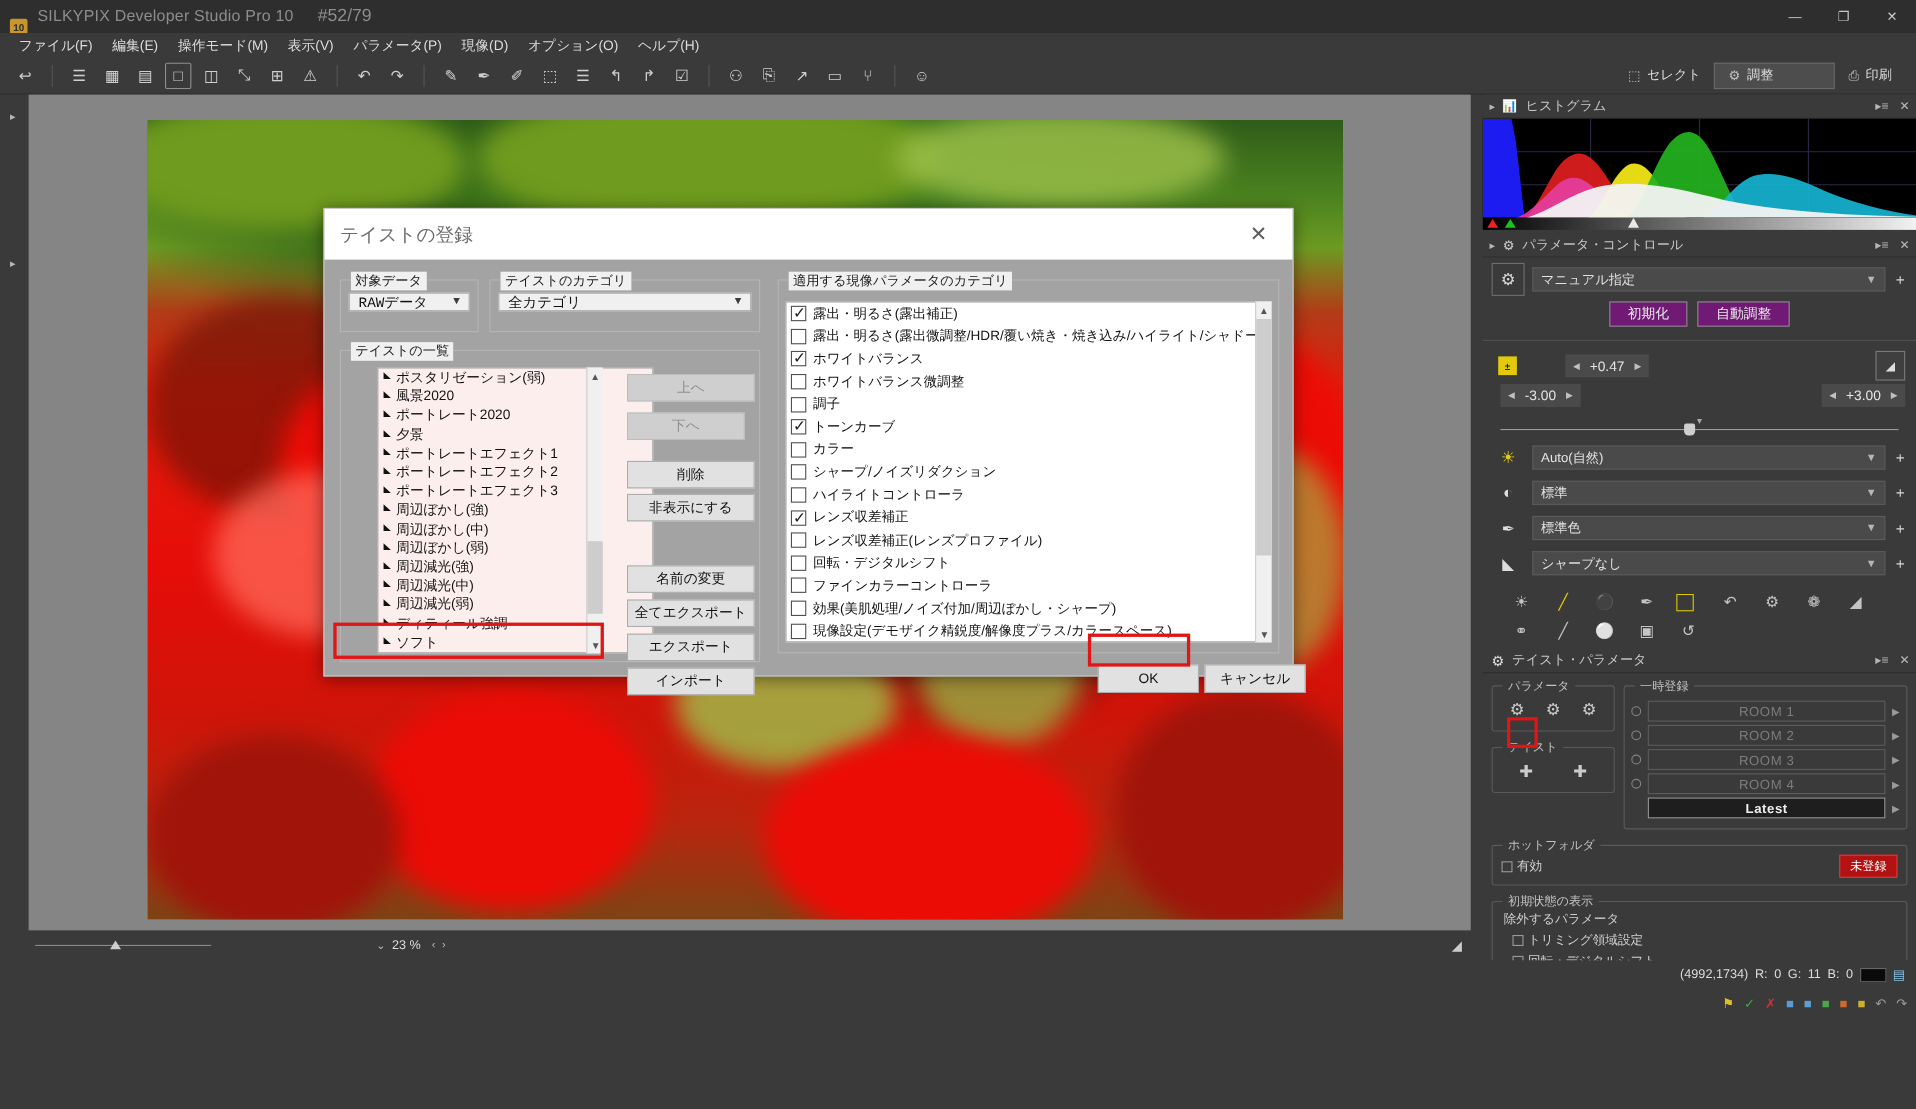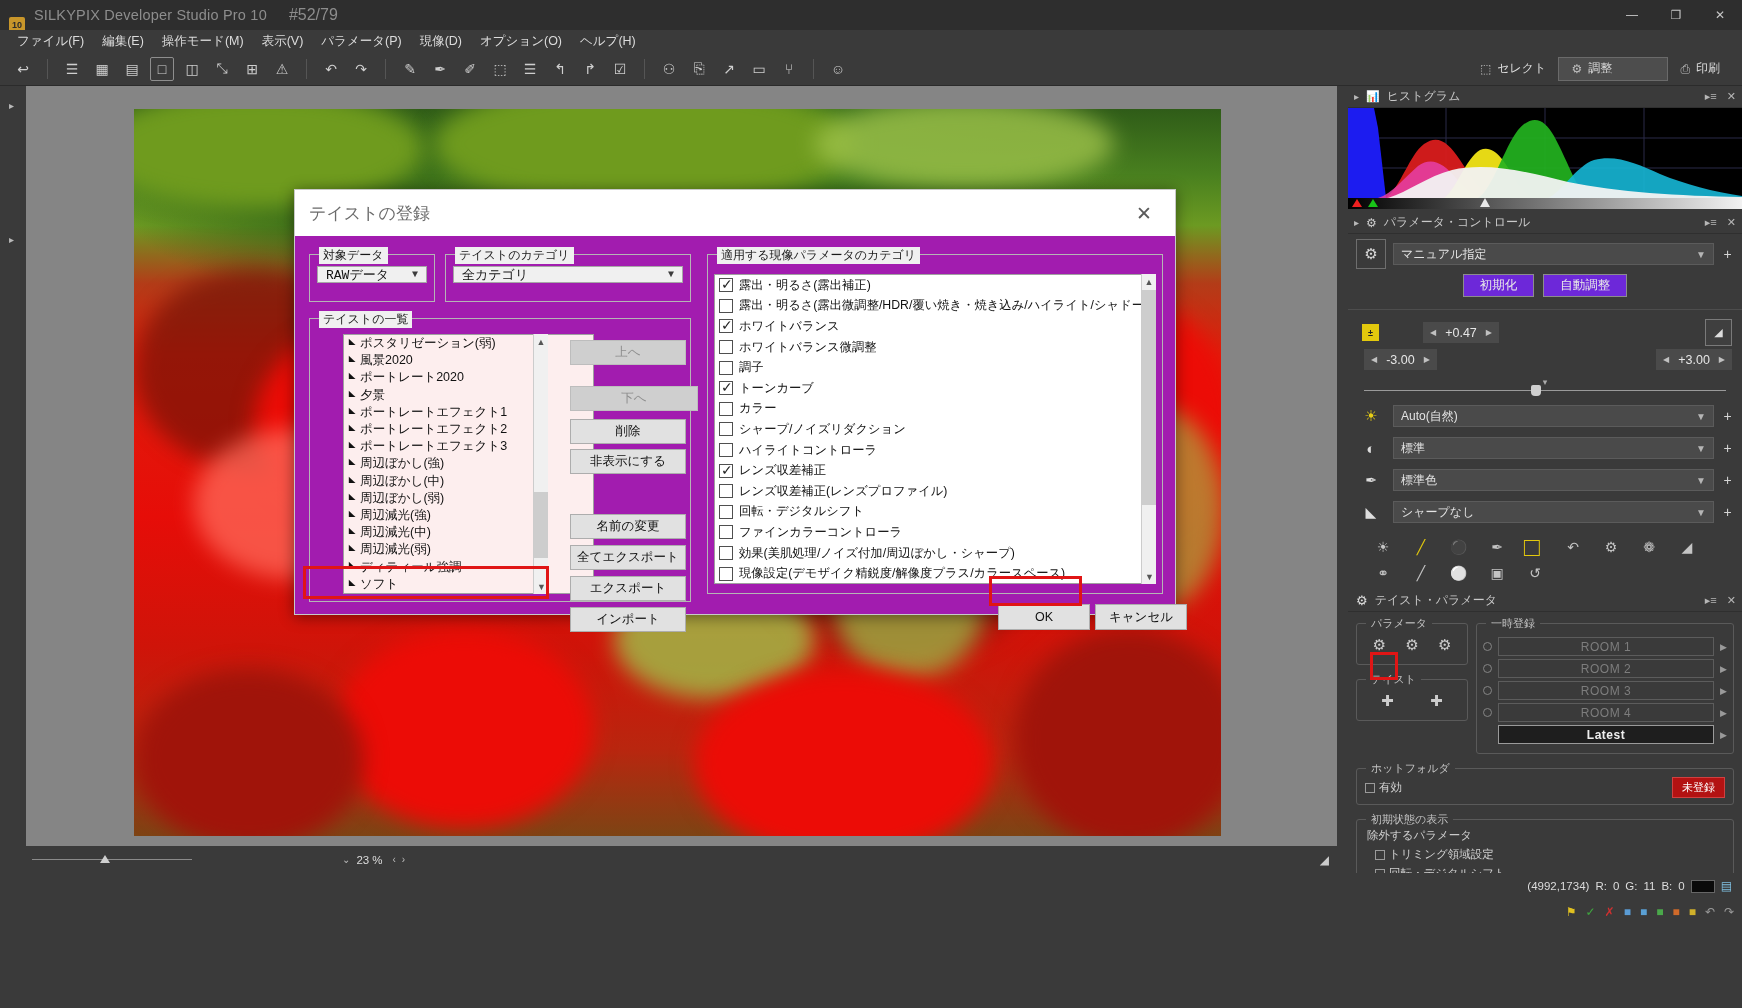--- a/index.html
+++ b/index.html
@@ -91,21 +91,21 @@
     border-left:5px solid transparent;border-right:5px solid transparent; }
 
   .pc-row{ display:flex; align-items:center; padding:5px 8px; gap:7px; }
   .gear-box{ width:30px;height:30px;border:1px solid #6e6e6e; display:flex;
     align-items:center;justify-content:center;color:#d8d8d8;font-size:15px;}
   .combo{ flex:1; height:22px; background:#4a4a4a; border:1px solid #5b5b5b;
     color:#e3e3e3; font-size:12px; display:flex; align-items:center; padding:0 7px;}
   .combo .cv{ flex:1; }
   .combo .cc{ color:#b5b5b5; font-size:10px; }
   .plus{ color:#d5d5d5; font-size:14px; width:13px; text-align:center;}
-  .btn-dark{ background:#6d28d9; border:1px solid #8c8c8c; color:#e8e8e8;
+  .btn-dark{ background:#701a75; border:1px solid #8c8c8c; color:#e8e8e8;
     font-size:12.5px; height:23px; display:flex; align-items:center;
     justify-content:center; padding:0 16px; }
   .divider{ height:1px; background:#4d4d4d; margin:5px 0; }
 
   .exp-ico{ width:17px;height:17px;background:#e3c90d; position:relative;
     display:flex;align-items:center;justify-content:center;
     font-size:9px;color:#222;font-weight:bold; }
   .numbox{ background:#4a4a4a; color:#e6e6e6; font-size:12.5px; height:21px;
     display:flex;align-items:center; justify-content:center; gap:9px; padding:0 7px;}
   .numbox .ar{ color:#c0c0c0; font-size:8px; }
@@ -140,21 +140,21 @@
   .statusbar{ position:absolute; left:0; top:873px; width:1742px; height:135px;
     background:#3a3a3a; }
   .status-r{ position:absolute; right:0; top:0; height:26px; display:flex;
     align-items:center; gap:6px; padding-right:10px; font-size:11.5px; color:#dcdcdc;}
   .swatch{ width:24px;height:13px; background:#0a0a0a; border:1px solid #666; }
   .bottom-icons{ position:absolute; right:8px; top:32px; display:flex; gap:9px; }
   .bi{ font-size:12px; }
 
   
   .dlg{ position:absolute; left:294px; top:189px; width:882px; height:426px;
-    background:#a21caf; border:1px solid #c8c8c8;
+    background:#a3a3a3; border:1px solid #c8c8c8;
     box-shadow:0 2px 14px rgba(0,0,0,.45); }
   .dlg-title-bar{ height:46px; background:#fff; display:flex; align-items:center;
     padding:0 14px; }
   .dlg-title{ color:#6b6b6b; font-size:17px; }
   .dlg-x{ margin-left:auto; color:#5b5b5b; font-size:19px; width:34px;
     height:34px; display:flex;align-items:center;justify-content:center;}
   .dlg-body{ position:relative; height:380px; }
 
   .fs{ position:absolute; border:1px solid #b5b5b5; }
   .fs-lbl{ position:absolute; top:-8px; left:9px; background:#f0f0f0; padding:0 4px;
@@ -599,21 +599,21 @@
           <div class="li green">ユーザーテイスト 1</div>
         </div>
 
       <div class="sbar" style="left:238px;top:98px;width:15px;height:260px">
         <div class="sb-arrow">▲</div>
         <div class="sb-thumb" style="left:0;top:158px;height:66px"></div>
         <div class="sb-arrow" style="position:absolute;bottom:0;width:15px">▼</div>
       </div>
 
       <div class="dbtn dis" style="left:275px;top:104px;width:116px">上へ</div>
-      <div class="dbtn dis" style="left:275px;top:150px;width:128px">下へ</div>
+      <div class="dbtn dis" style="left:275px;top:139px;width:107px">下へ</div>
       <div class="dbtn" style="left:275px;top:183px;width:116px">削除</div>
       <div class="dbtn" style="left:275px;top:213px;width:116px">非表示にする</div>
       <div class="dbtn" style="left:275px;top:278px;width:116px">名前の変更</div>
       <div class="dbtn" style="left:275px;top:309px;width:116px">全てエクスポート</div>
       <div class="dbtn" style="left:275px;top:340px;width:116px">エクスポート</div>
       <div class="dbtn" style="left:275px;top:371px;width:116px">インポート</div>
 
       <div class="fs" style="left:412px;top:18px;width:456px;height:340px">
         <div class="fs-lbl">適用する現像パラメータのカテゴリ</div>
       </div>

